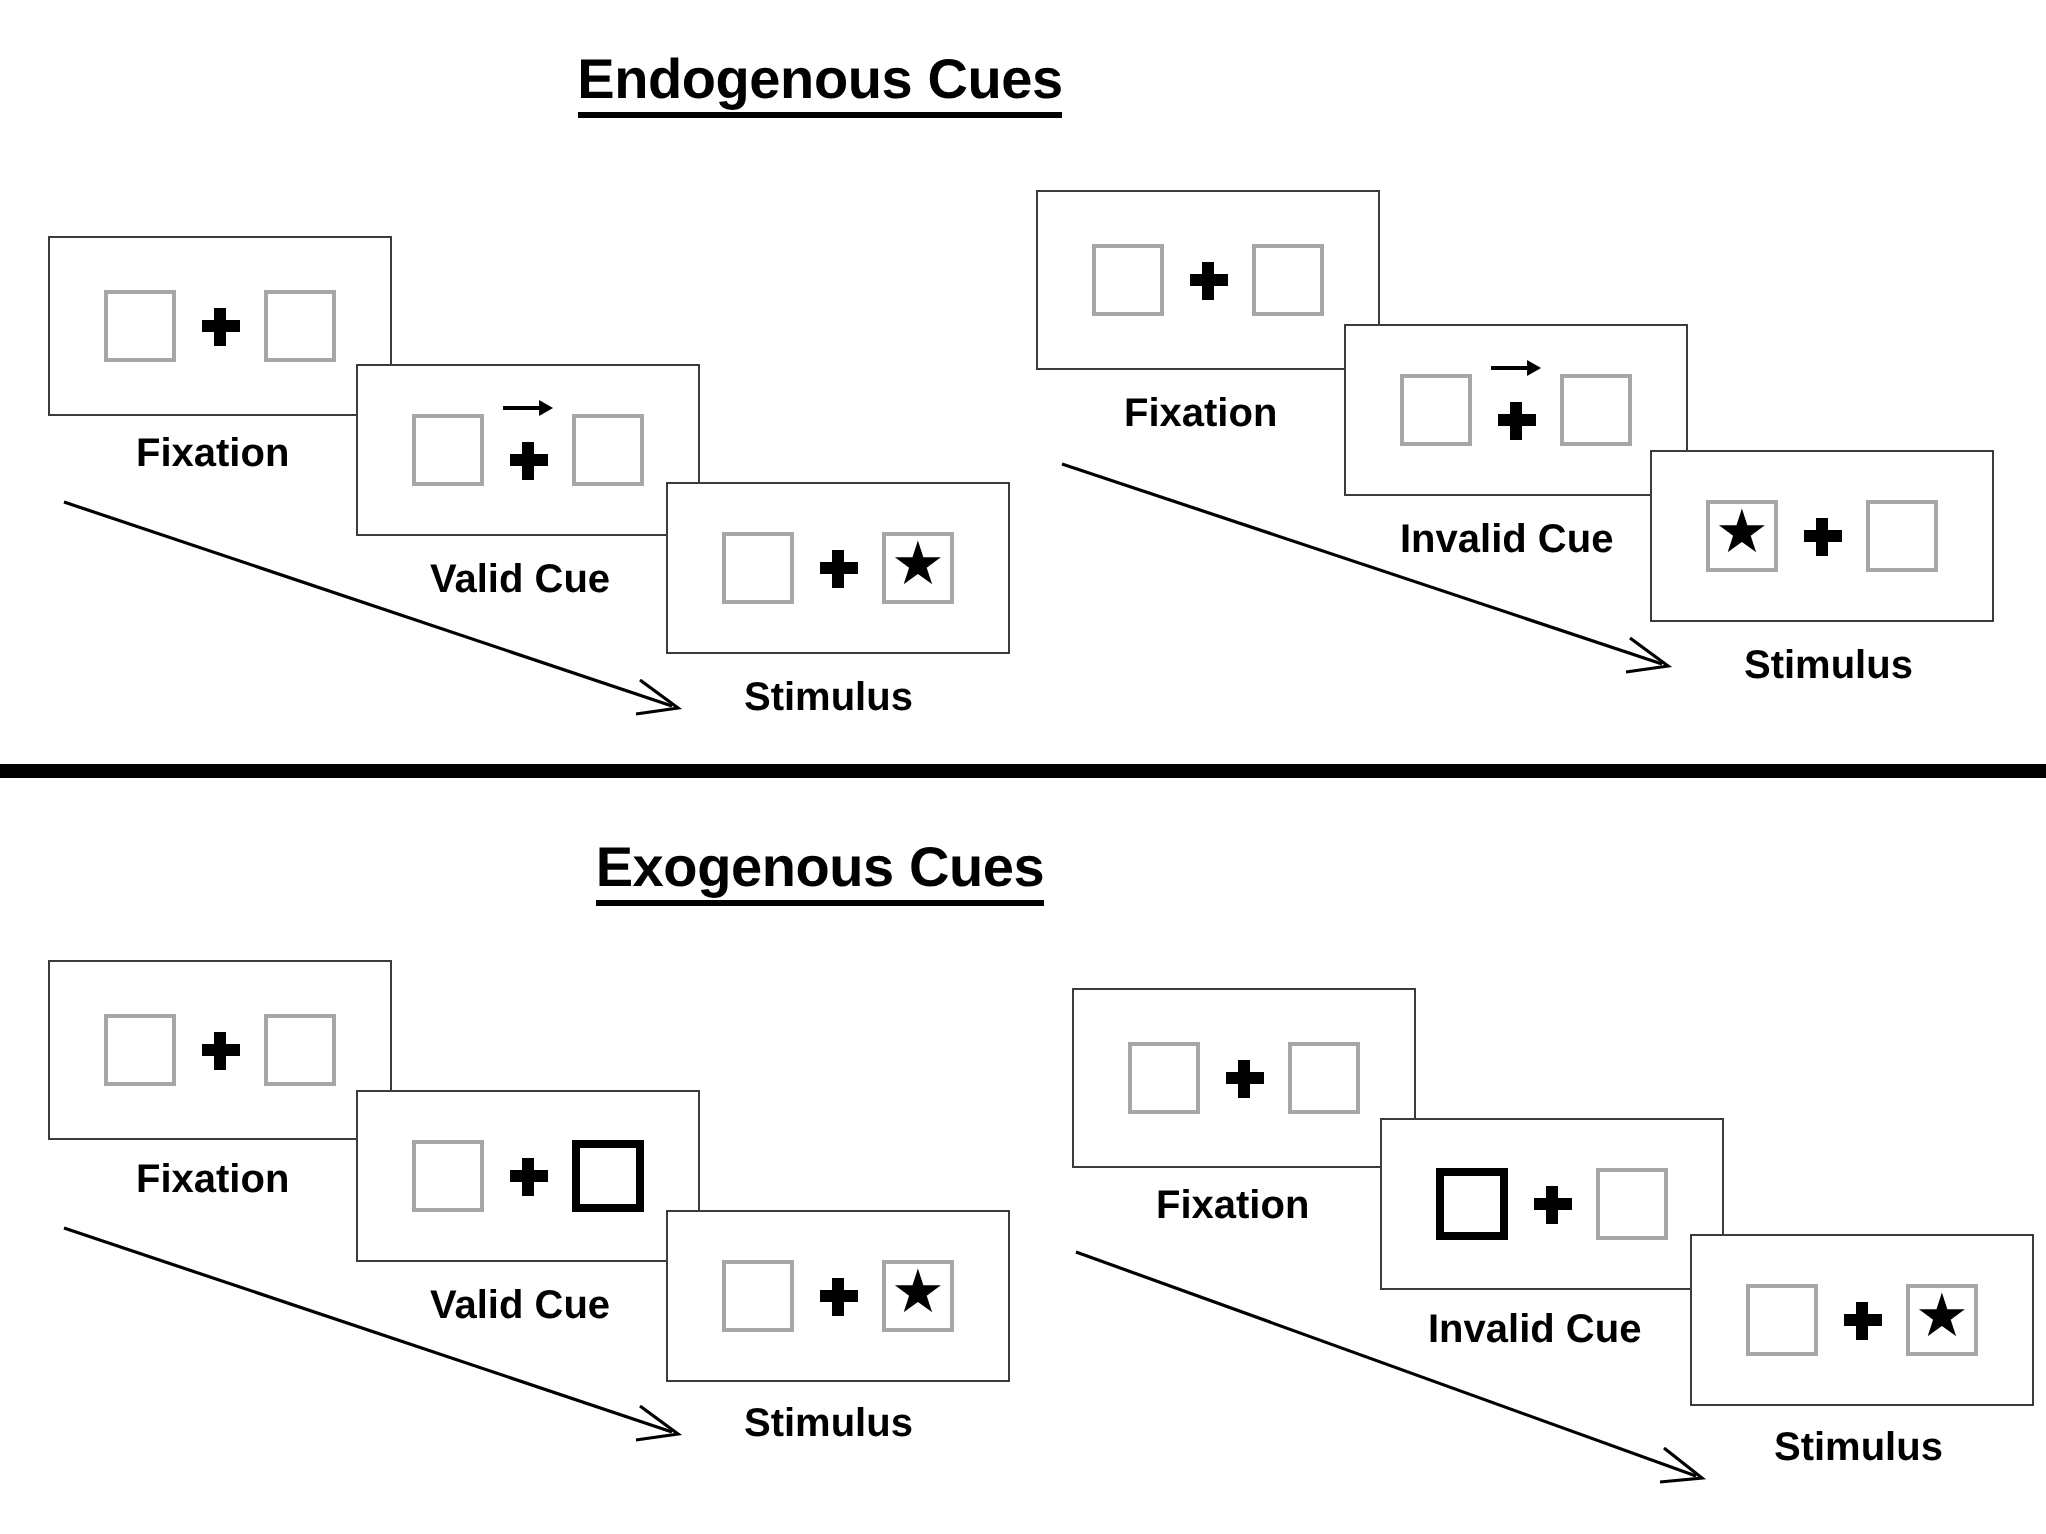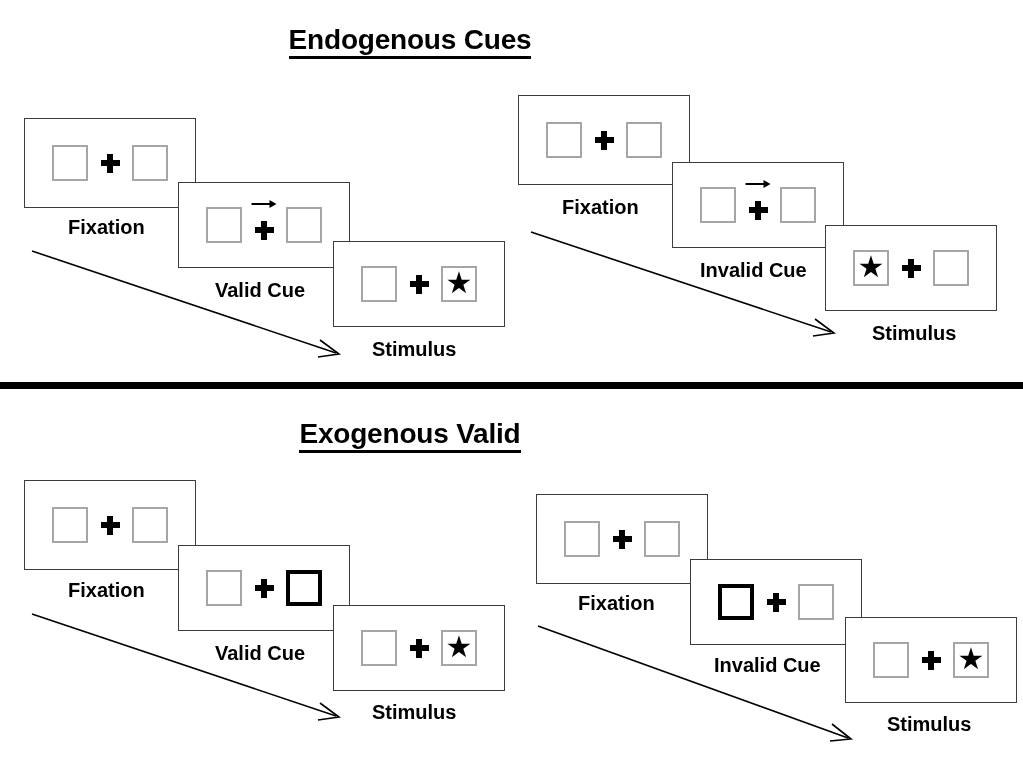--- a/index.html
+++ b/index.html
@@ -237,21 +237,21 @@
   <div class="panel-label" style="left:872px; top:322px;">Stimulus</div>
 
   <svg class="timeline-arrow" style="left:527px; top:226px;" width="316" height="120" viewBox="0 0 316 120">
     <line x1="4" y1="6" x2="304" y2="106" stroke="#000" stroke-width="1.6"></line>
     <path d="M 288 93 L 307 107 L 286 110" fill="none" stroke="#000" stroke-width="1.6"></path>
   </svg>
 
   <div class="divider" style="top:382px;"></div>
 
   <div class="section-title" style="top:418px;">
-    <span>Exogenous Valid</span>
+    <span>Exogenous Cues</span>
   </div>
 
   <div class="frame" style="left:24px; top:480px; width:172px; height:90px;">
     <div class="frame-inner">
       <div class="box"></div>
       <div class="center-col">
         <div class="plus"></div>
       </div>
       <div class="box"></div>
     </div>

